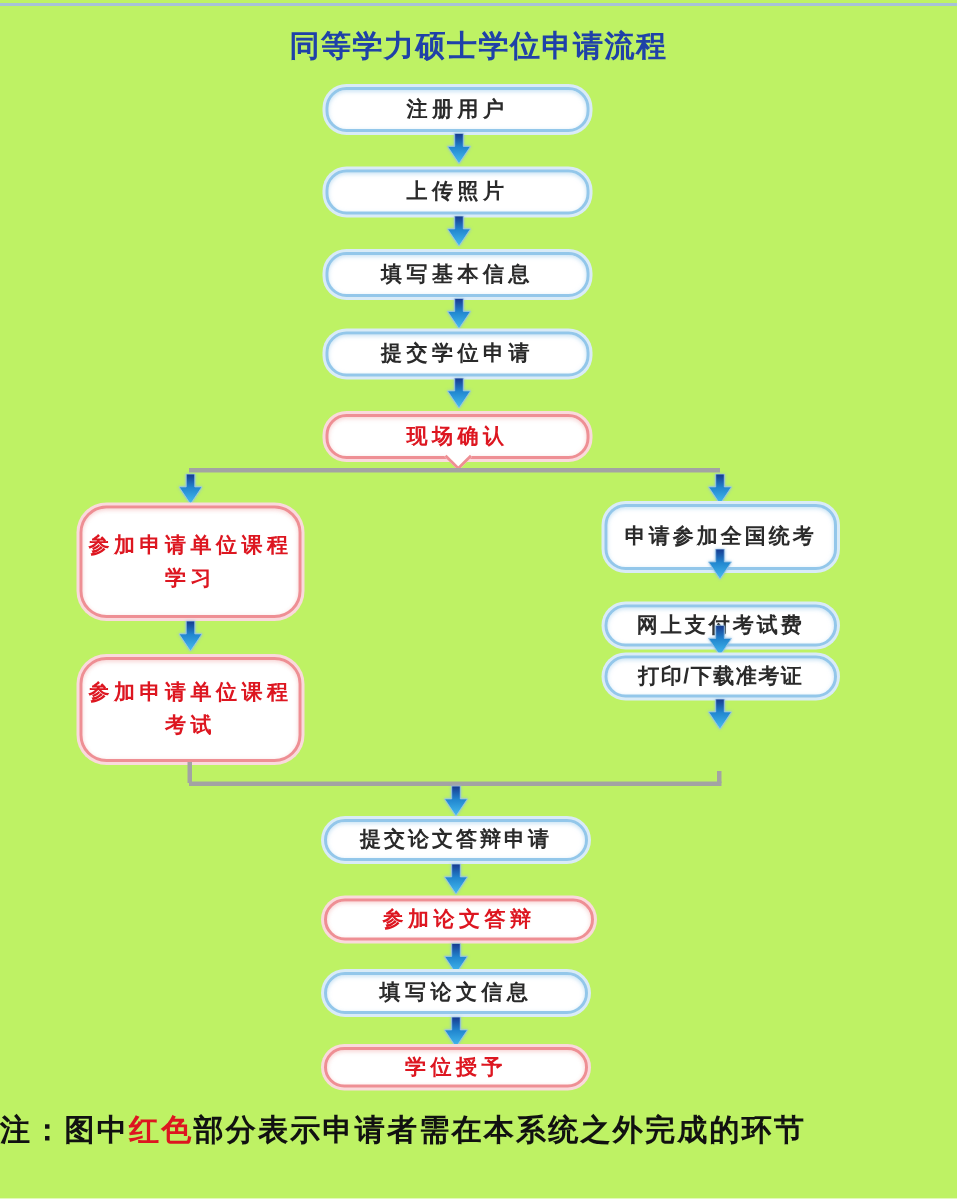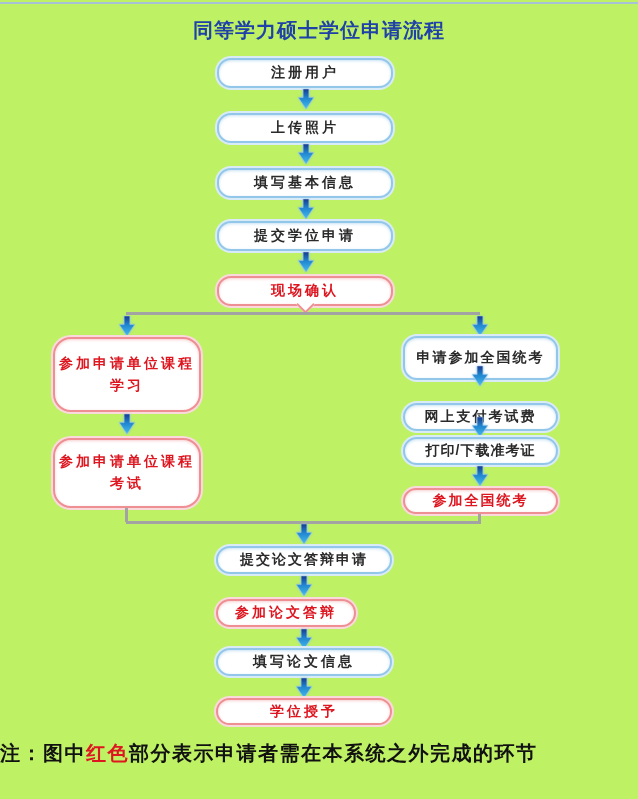--- a/index.html
+++ b/index.html
@@ -126,38 +126,35 @@
       <path d="M5,0 L11,0 L11,9 L16,9 L8,21 L0,9 L5,9 Z" fill="url(#arrowGrad)" stroke="#9cc6e6" stroke-width="0.6"></path>
     </svg>
 
   <div class="node blue pill" style="left:403px;top:437px;width:155px;height:28px;letter-spacing:1px;">
       <span>打印/下载准考证</span>
     </div>
   <svg class="arrow" style="left:472px;top:466px;" viewBox="0 0 16 22">
       <path d="M5,0 L11,0 L11,9 L16,9 L8,21 L0,9 L5,9 Z" fill="url(#arrowGrad)" stroke="#9cc6e6" stroke-width="0.6"></path>
     </svg>
 
-  <div class="node red pill" style="left:403px;top:488px;width:155px;height:26px;letter-spacing:2px;">
-      <span>参加全国统考</span>
-    </div>
   <div class="vline" style="left:478px;top:514px;width:3px;height:8px;"></div>
 
   <div class="hline" style="left:126px;top:521px;width:355px;height:3px;"></div>
   <svg class="arrow" style="left:296px;top:524px;" viewBox="0 0 16 22">
       <path d="M5,0 L11,0 L11,9 L16,9 L8,21 L0,9 L5,9 Z" fill="url(#arrowGrad)" stroke="#9cc6e6" stroke-width="0.6"></path>
     </svg>
 
   <div class="node blue pill" style="left:216px;top:546px;width:176px;height:28px;letter-spacing:2px;">
       <span>提交论文答辩申请</span>
     </div>
   <svg class="arrow" style="left:296px;top:576px;" viewBox="0 0 16 22">
       <path d="M5,0 L11,0 L11,9 L16,9 L8,21 L0,9 L5,9 Z" fill="url(#arrowGrad)" stroke="#9cc6e6" stroke-width="0.6"></path>
     </svg>
 
-  <div class="node red pill" style="left:216px;top:599px;width:140px;height:28px;text-align:right;">
+  <div class="node red pill" style="left:216px;top:599px;width:180px;height:28px;text-align:right;">
       <span>参加论文答辩</span>
     </div>
   <svg class="arrow" style="left:296px;top:629px;" viewBox="0 0 16 22">
       <path d="M5,0 L11,0 L11,9 L16,9 L8,21 L0,9 L5,9 Z" fill="url(#arrowGrad)" stroke="#9cc6e6" stroke-width="0.6"></path>
     </svg>
 
   <div class="node blue pill" style="left:216px;top:648px;width:176px;height:28px;">
       <span>填写论文信息</span>
     </div>
   <svg class="arrow" style="left:296px;top:678px;" viewBox="0 0 16 22">

